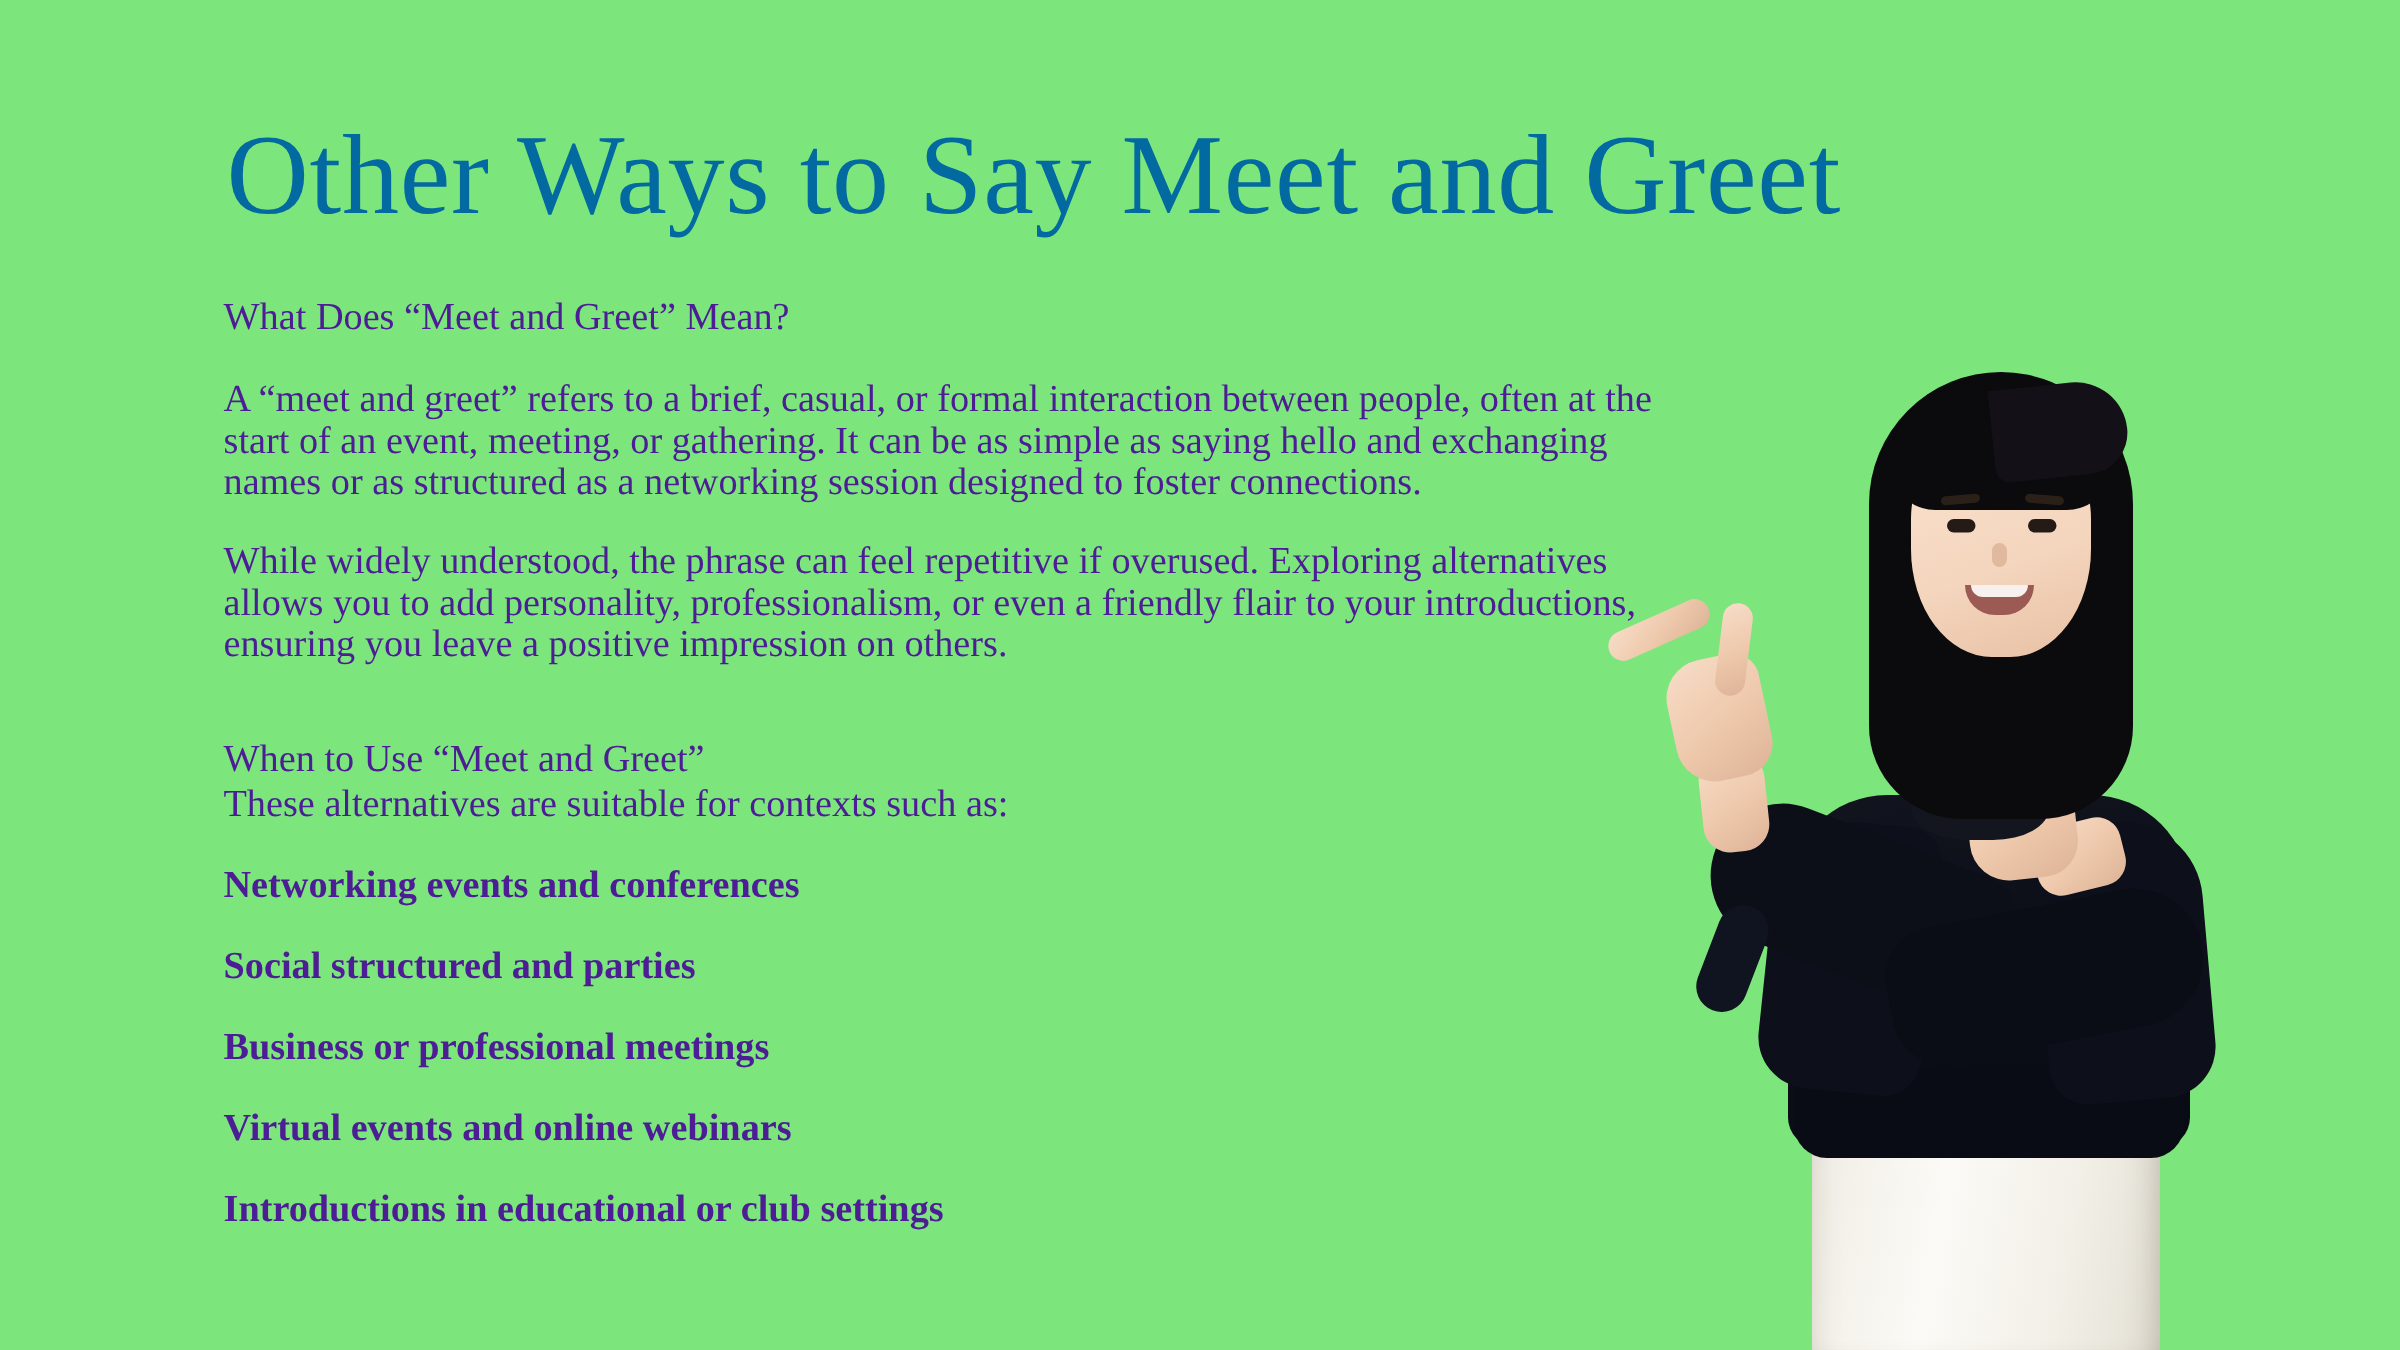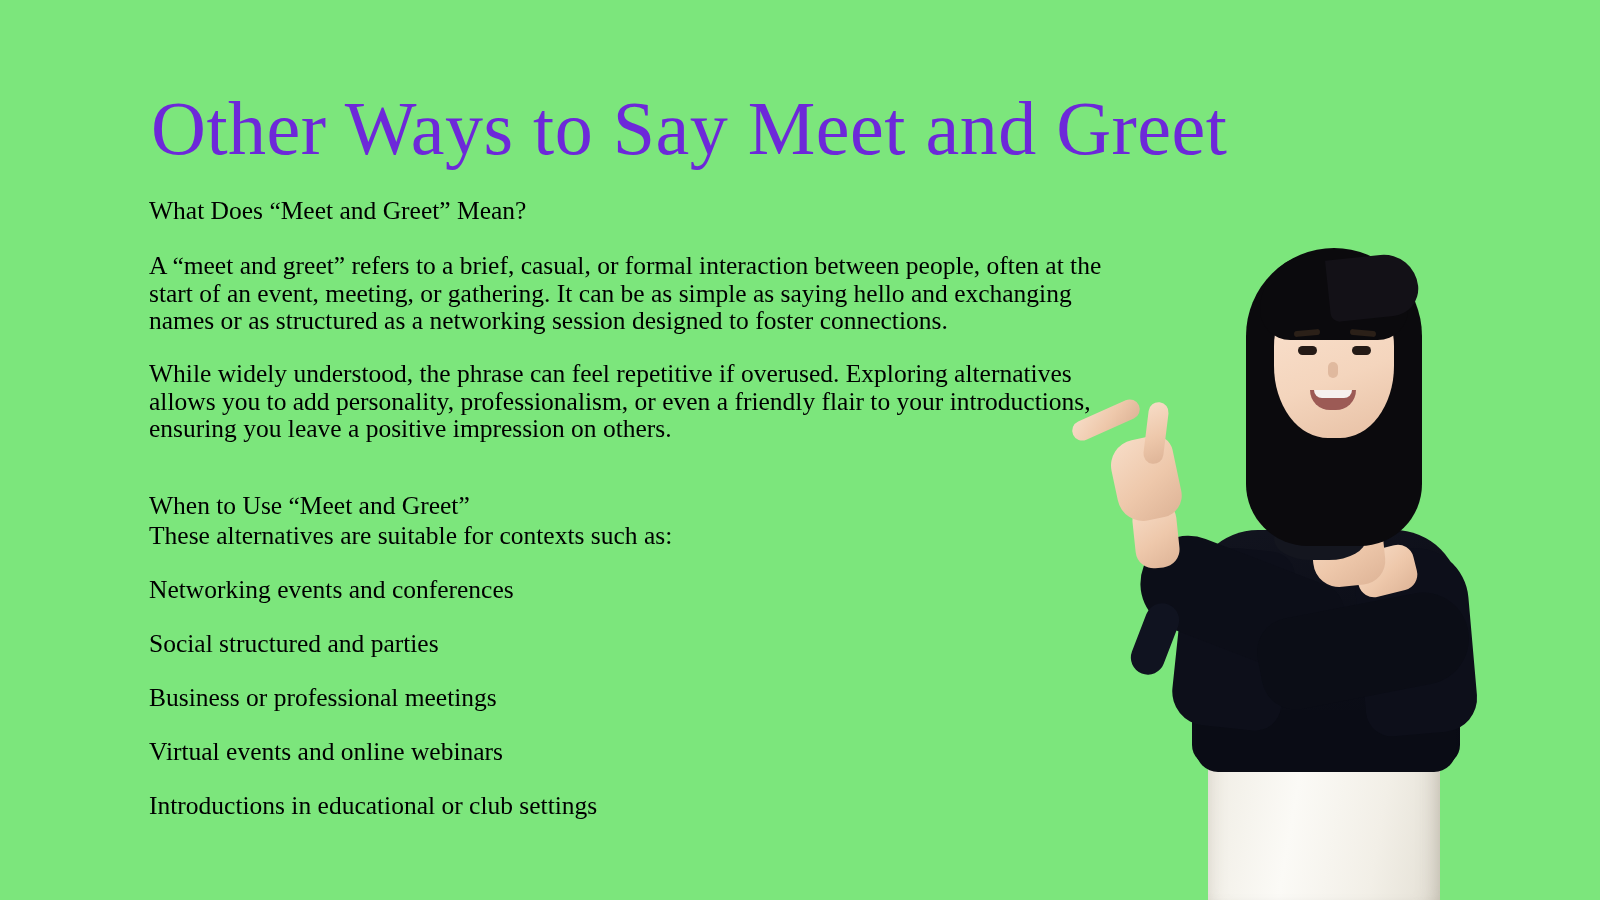--- a/index.html
+++ b/index.html
@@ -26,42 +26,42 @@
     position: absolute;
     left: 149px;
     top: 0;
     width: 1000px;
     height: 900px;
   }
 
   #slide-title {
     position: absolute;
     left: 2px;
-    top: 83px;
+    top: 72px;
     font-size: 76px;
     line-height: 90px;
     letter-spacing: 0.5px;
-    color: #6d28d9;
+    color: #0369a1;
     white-space: nowrap;
     font-weight: 400;
     text-align: right;
   }
 
   .block {
     position: absolute;
     left: 0;
-    color: #000000;
+    color: #4c1d95;
     font-size: 25.5px;
     line-height: 27.5px;
     font-weight: 400;
   }
 
   .heading { white-space: nowrap; }
   .para    { width: 975px; }
-  .item    { white-space: nowrap; }
+  .item    { white-space: nowrap; font-weight: bold; }
 
   #b-heading1 { top: 197px; }
   #b-para1    { top: 252px; }
   #b-para2    { top: 360px; }
   #b-heading2 { top: 468px; margin-top: 24px; }
   #b-intro    { top: 522px; }
   #b-item0    { top: 576px; }
   #b-item1    { top: 630px; }
   #b-item2    { top: 684px; }
   #b-item3    { top: 738px; }

